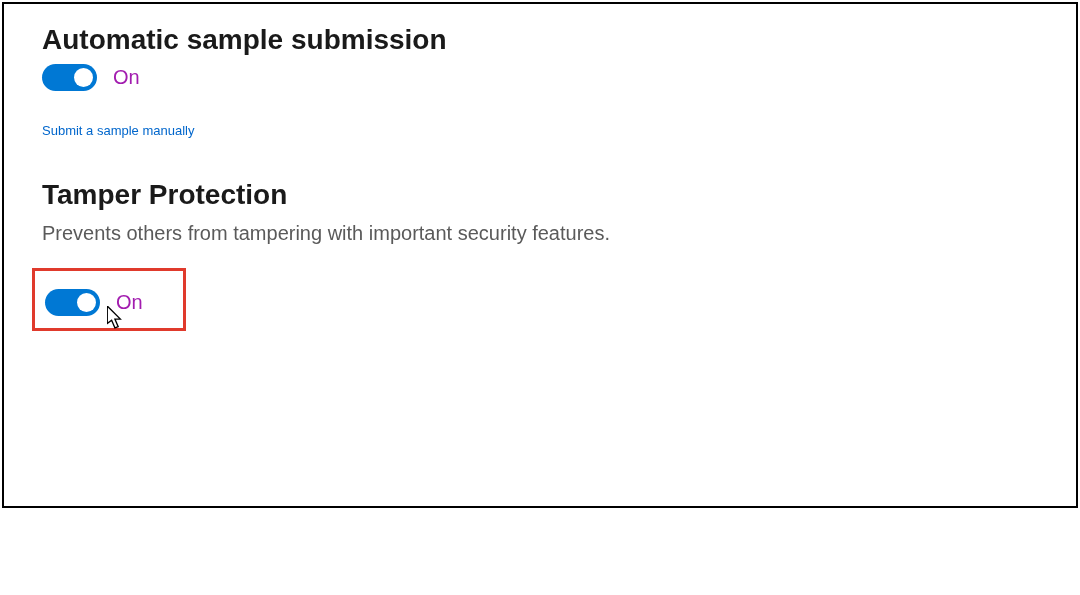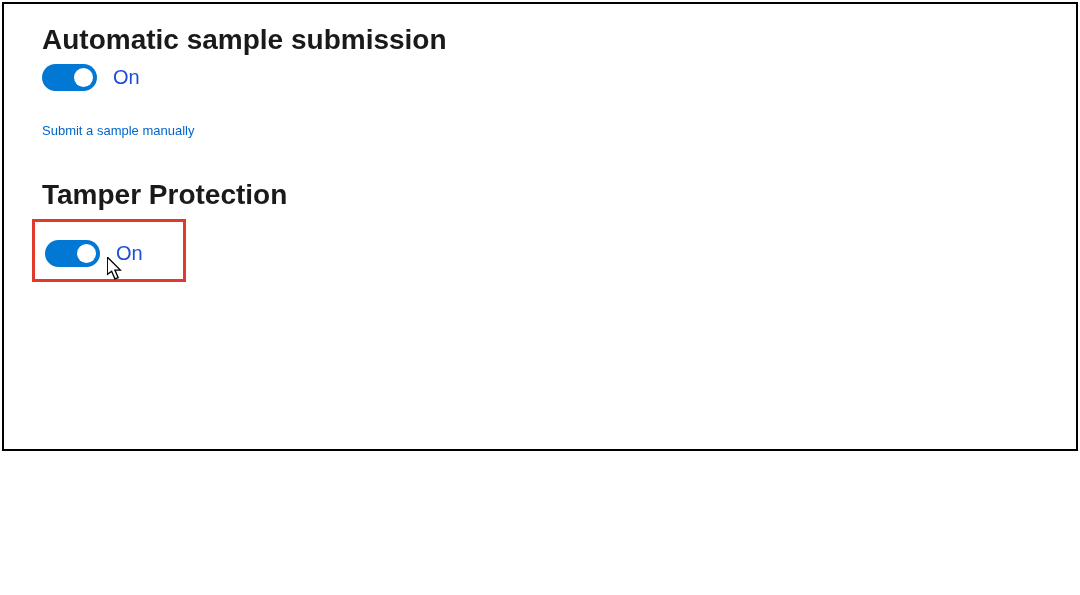--- a/index.html
+++ b/index.html
@@ -6,21 +6,21 @@
     body {
       font-family: "Segoe UI", -apple-system, sans-serif;
       background: #ffffff;
       width: 1080px;
       height: 595px;
       position: relative;
     }
     .panel {
       border: 2px solid #000000;
       width: 1076px;
-      height: 449px;
+      height: 506px;
       margin: 2px;
       padding: 20px 58px 4px 38px;
       background: #ffffff;
     }
     .section { margin-bottom: 40px; }
     .section-title {
       font-size: 28px;
       font-weight: 600;
       color: #1a1a1a;
       margin-bottom: 8px;
@@ -51,21 +51,21 @@
       width: 19px;
       height: 19px;
       background: #ffffff;
       border-radius: 50%;
       position: absolute;
       top: 4px;
       right: 4px;
     }
     .toggle-label {
       font-size: 20px;
-      color: #1d4ed8;
+      color: #a21caf;
     }
     .link {
       font-size: 13px;
       color: #0066cc;
       cursor: pointer;
       display: inline-block;
     }
     .highlight-frame {
       border: 3px solid #e03a2c;
       padding: 18px 40px 12px 10px;
@@ -98,20 +98,21 @@
       <div class="toggle">
         <div class="toggle-knob"></div>
       </div>
       <span class="toggle-label">On</span>
     </div>
     <a class="link">Submit a sample manually</a>
   </div>
 
   <div class="section" style="margin-top:32px; margin-bottom:0;">
     <h2 class="section-title">Tamper Protection</h2>
+    <p class="section-desc" style="margin-bottom:20px;">Prevents others from tampering with important security features.</p>
 
     <div class="highlight-frame">
       <div class="toggle-row">
         <div class="toggle">
           <div class="toggle-knob"></div>
         </div>
         <span class="toggle-label">On</span>
       </div>
       <svg class="cursor" viewBox="0 0 16 22">
         <path d="M0 0 L0 16 L4 13 L7 20 L10 19 L7 12 L12 12 Z" fill="#ffffff" stroke="#000000" stroke-width="1.2"></path>

